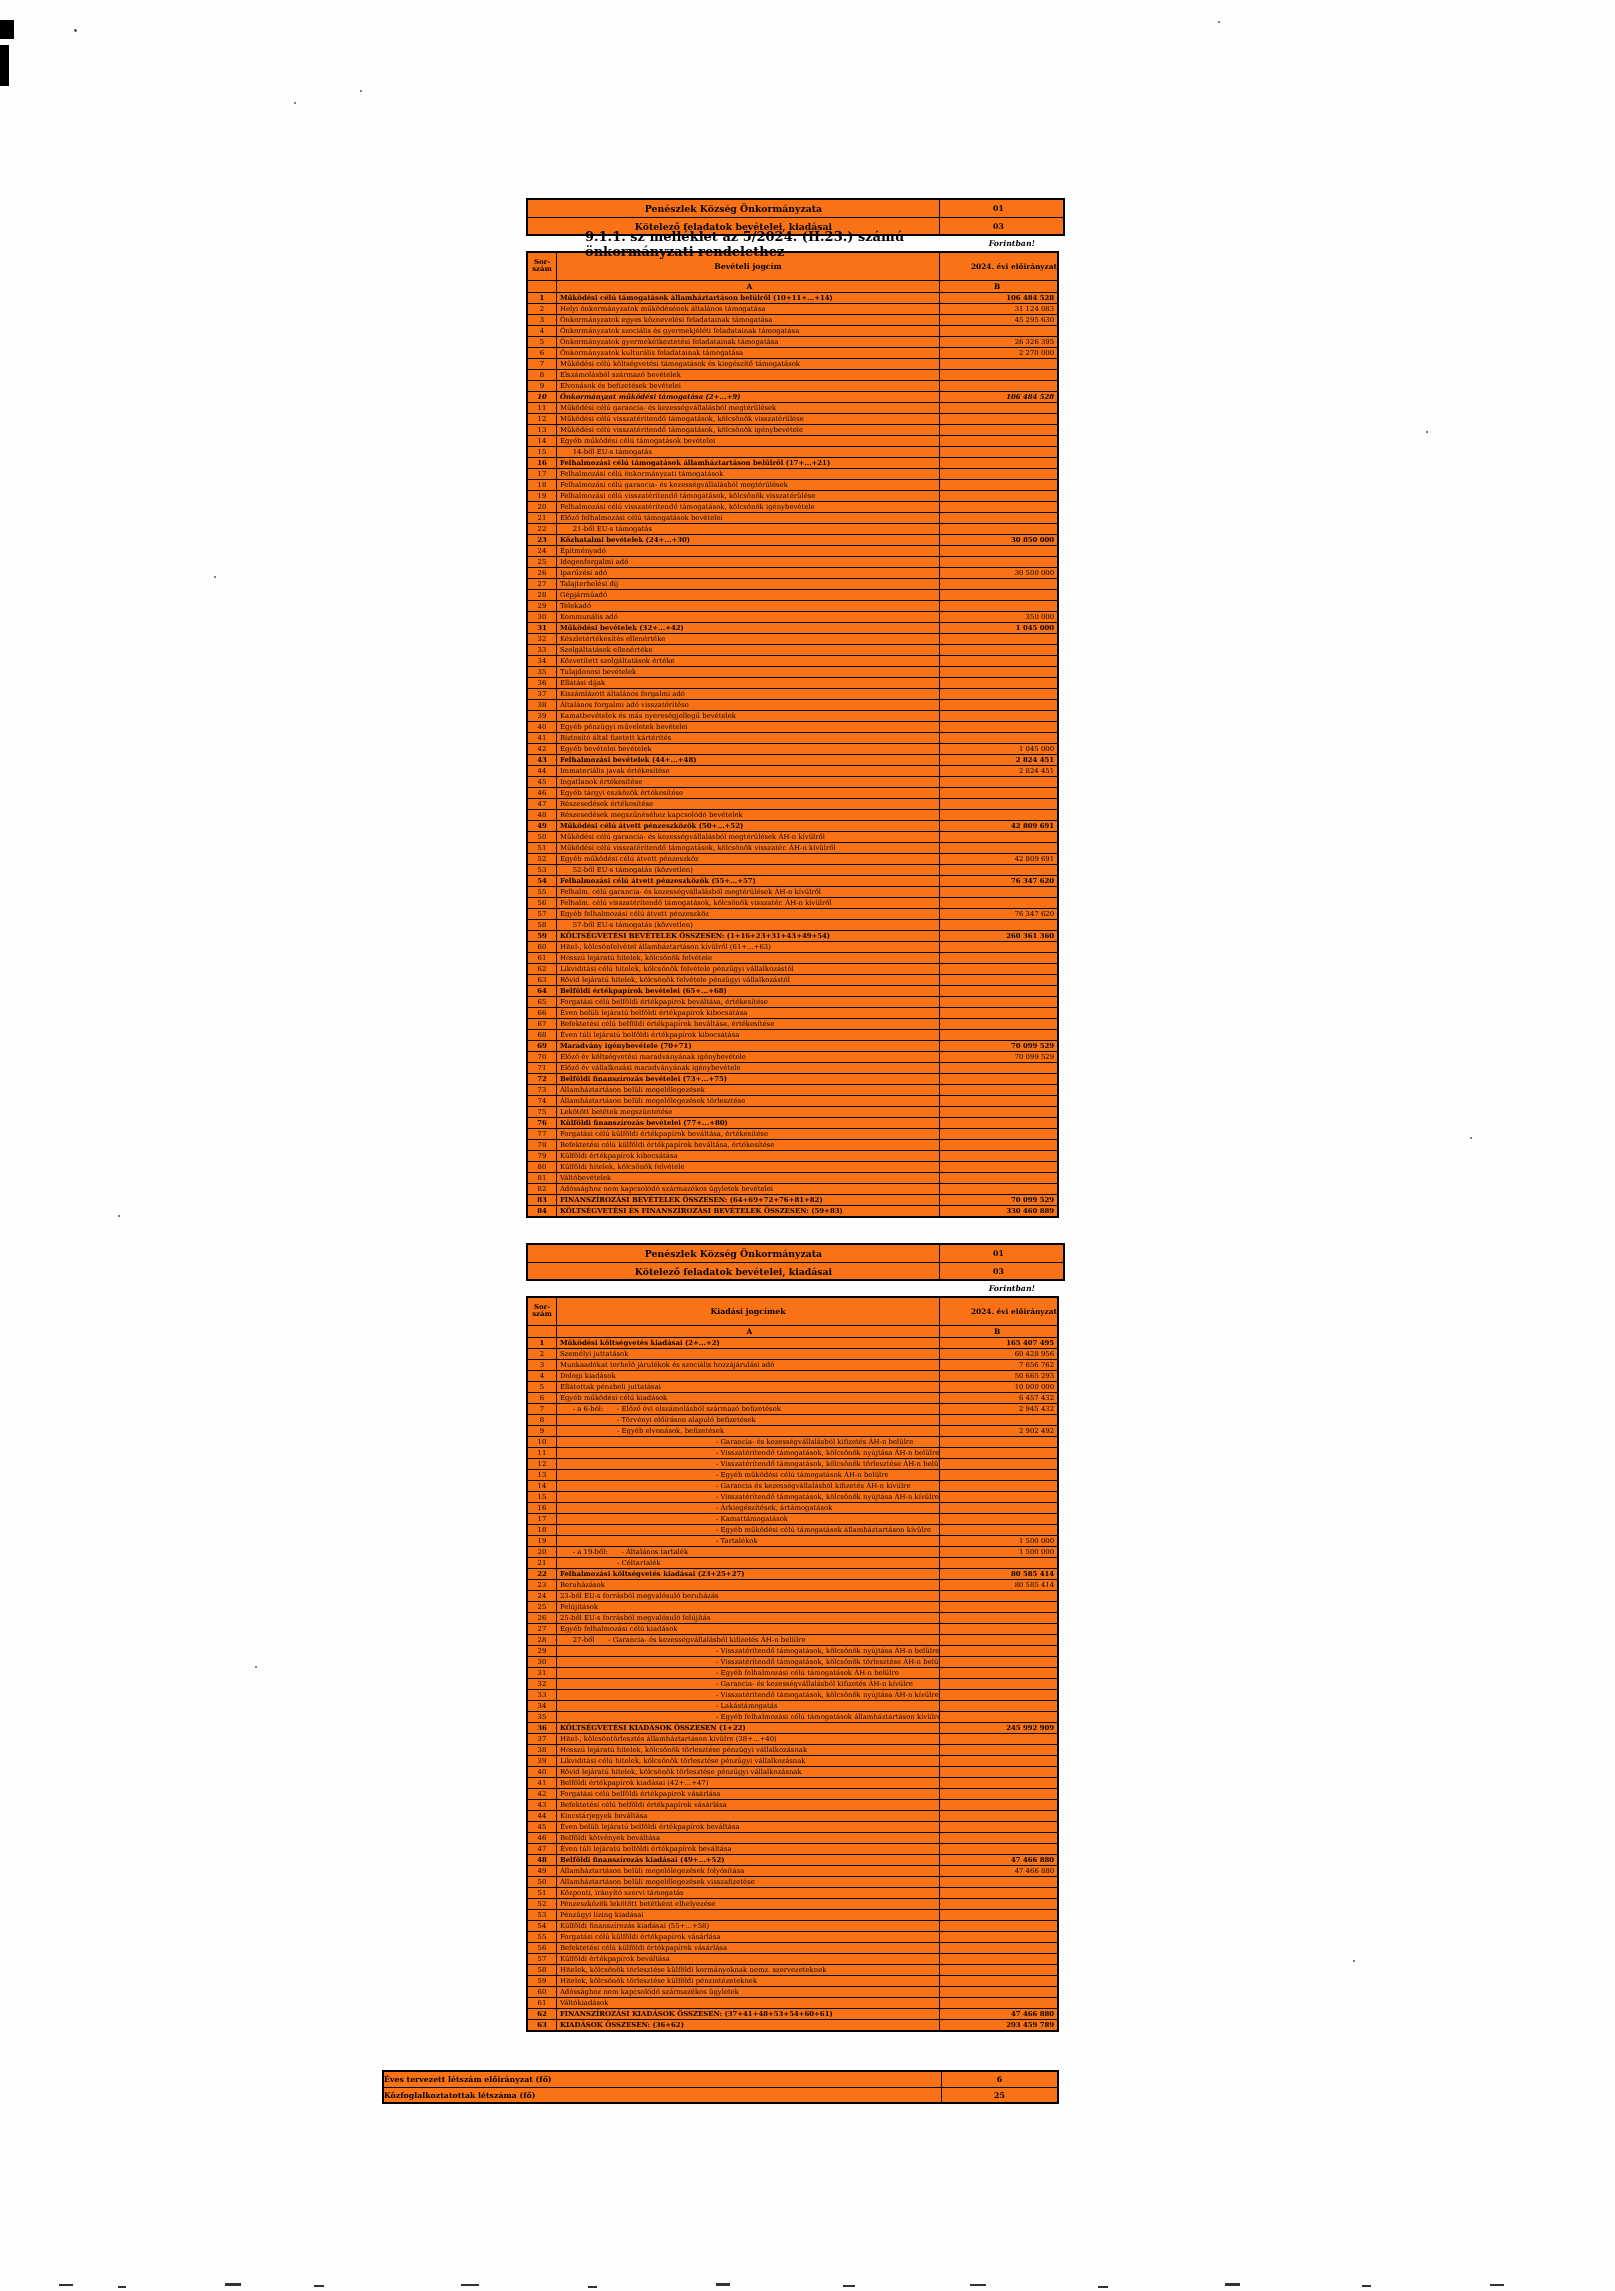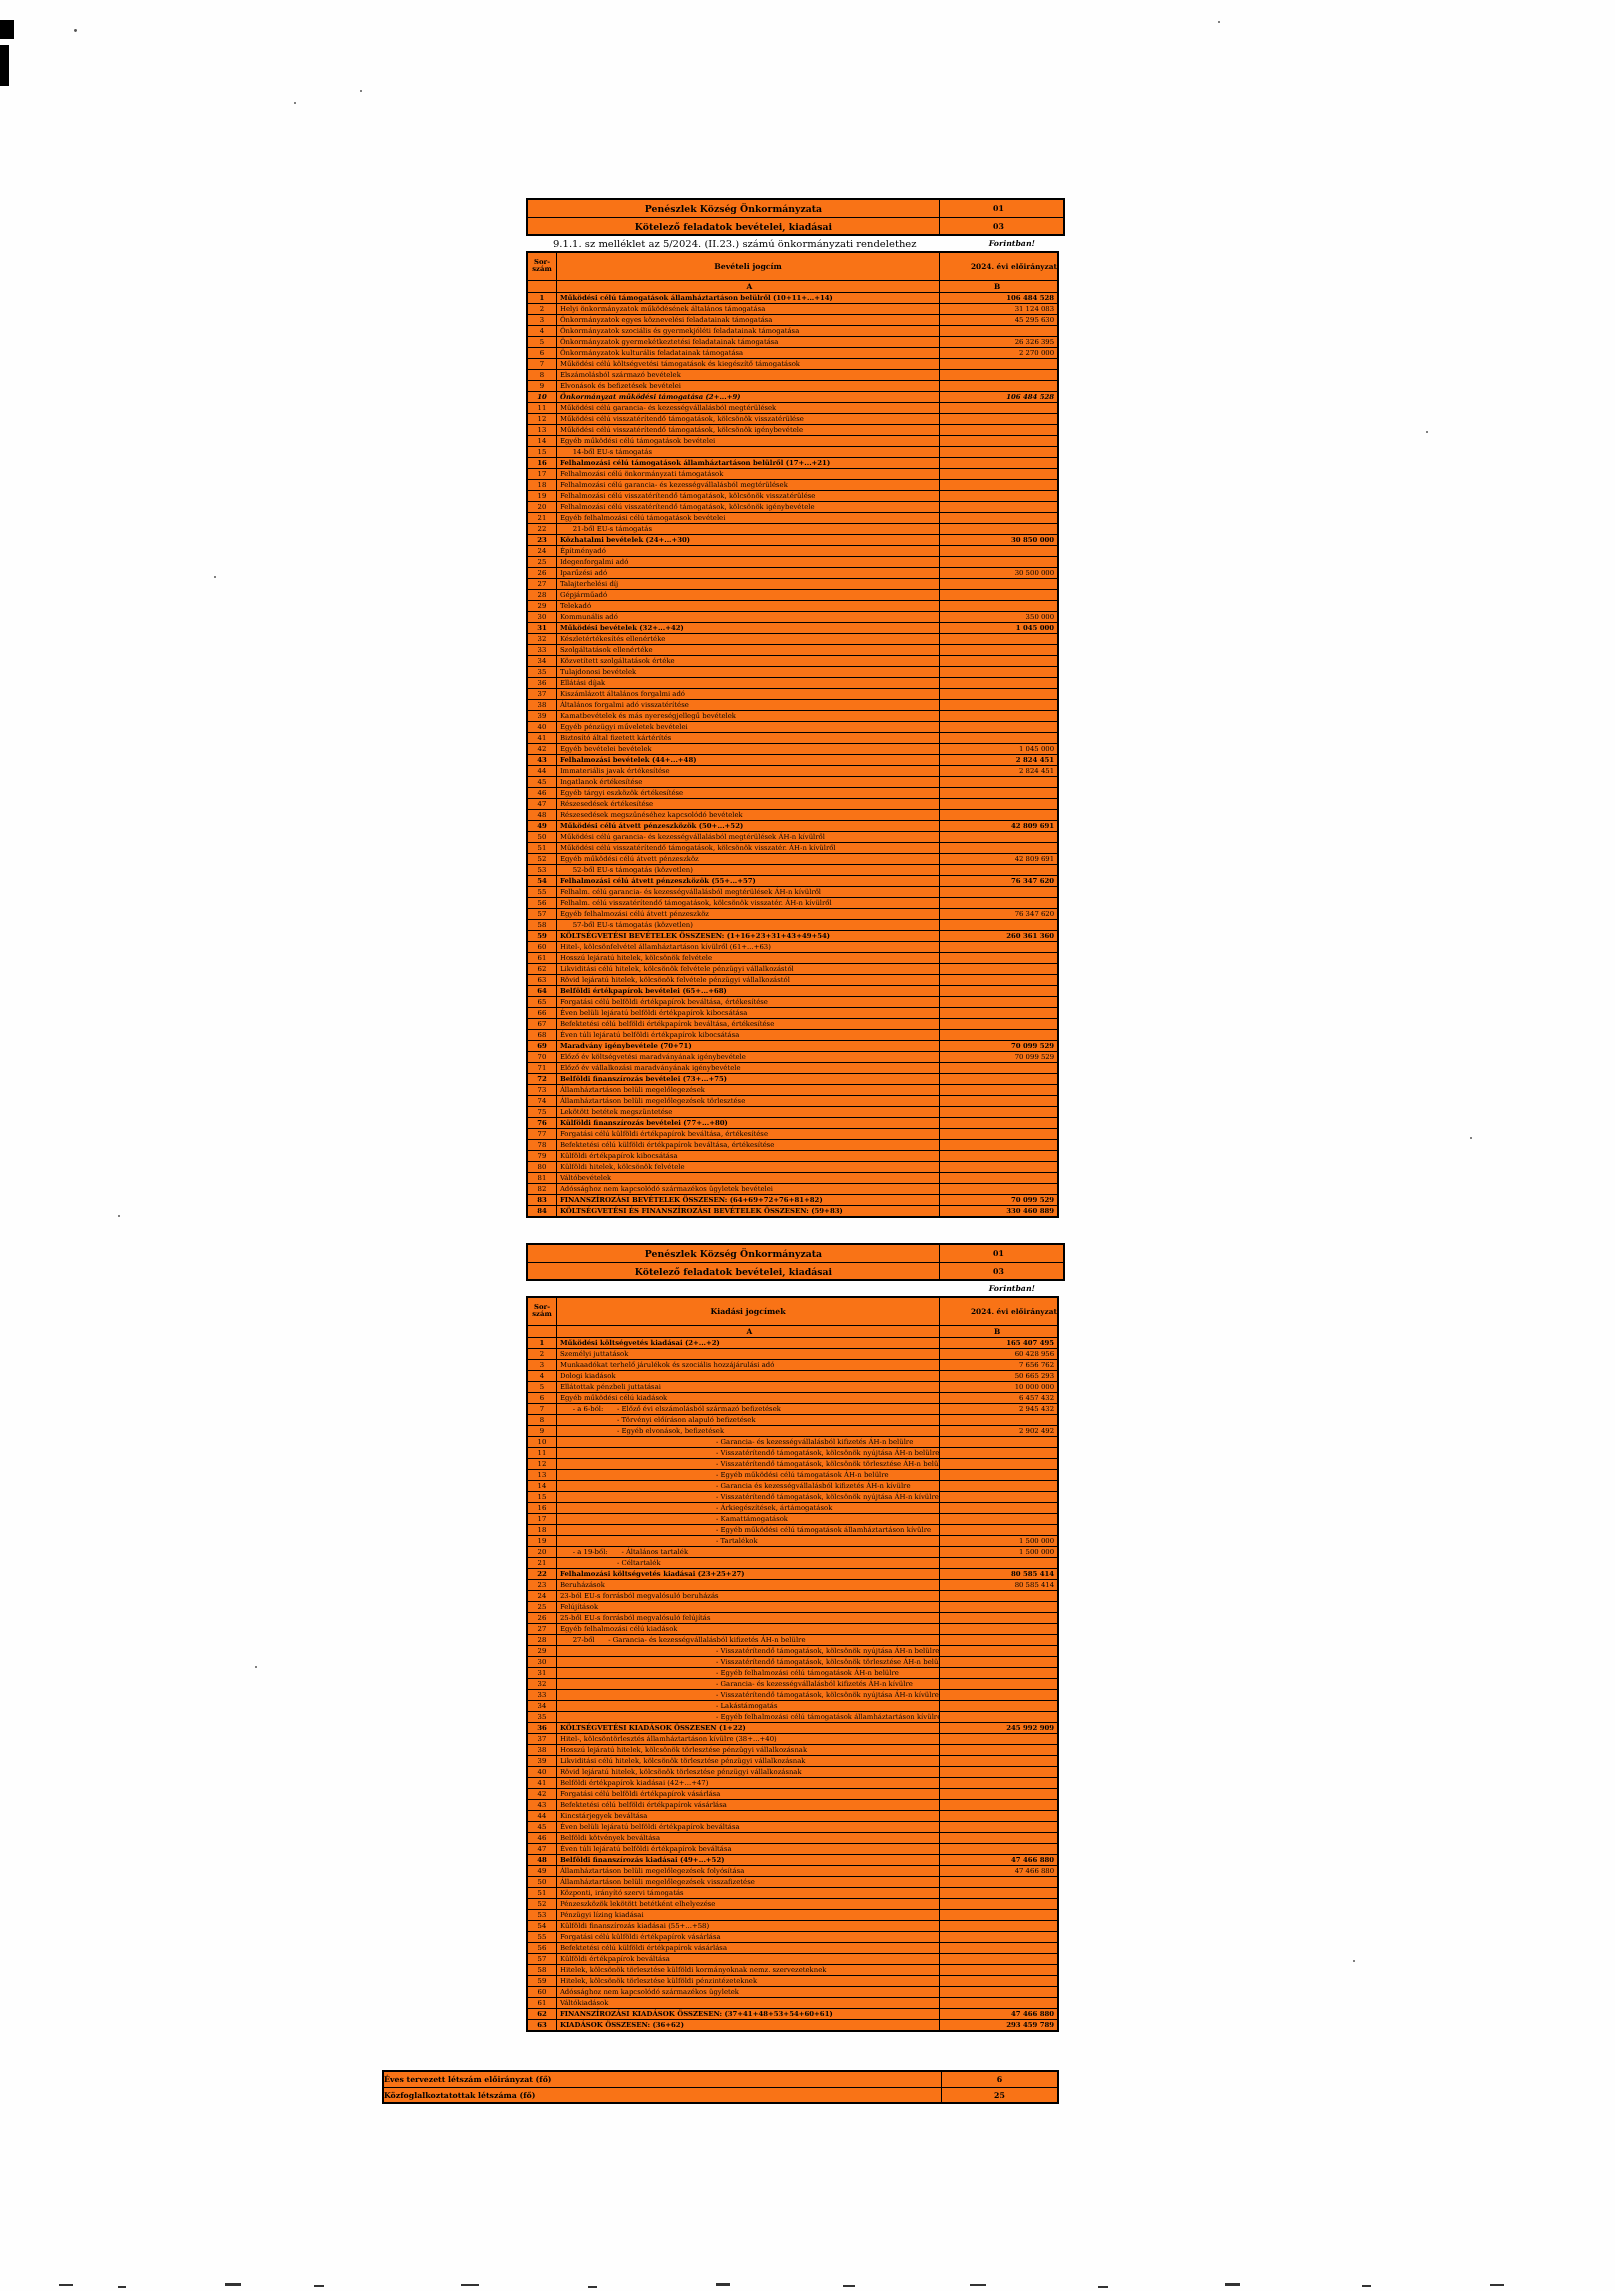--- a/index.html
+++ b/index.html
@@ -12,21 +12,21 @@
   .doc{position:absolute;left:526px;width:527px;}
   table{border-collapse:collapse;table-layout:fixed;width:527px;background:#f97316;}
   td{border:1px solid #000;overflow:hidden;white-space:nowrap;vertical-align:middle;padding:0;}
   .outer{border:2px solid #000;}
   
   .t-title td{height:16.7px;font-size:9.3px;font-weight:bold;text-align:center;}
   .t-title .code{width:117px;text-align:center;padding-right:5.9px;font-size:7.8px;}
   .t-title .ttl{width:411px;}
   
   .noteline{display:flex;justify-content:space-between;align-items:center;height:14.7px;width:527px;background:transparent;}
-  .noteline .nl{font-size:10px;font-weight:normal;margin-left:27px;}
+  .noteline .nl{font-size:13px;font-weight:bold;margin-left:59px;}
   .noteline .nr{font-size:7.8px;font-weight:bold;font-style:italic;margin-right:18px;}
   
   .hdr td{font-weight:bold;text-align:center;}
   .hdr .c-num{font-size:6.9px;line-height:7.8px;white-space:normal;}
   .hdr .c-label{font-size:7.8px;text-align:center;padding:0;}
   .hdr .c-val{font-size:7.4px;text-align:right;padding:0;}
   .hdr-main td{height:26.5px;}
   .hdr-ab td{height:11.8px;font-size:7.4px;font-weight:bold;text-align:center;}
   .c-num{width:28px;text-align:center;font-size:6.9px;}
   .c-label{width:382px;font-size:6.9px;padding-left:2.9px;}
@@ -206,21 +206,21 @@
     <td class="c-label"><span class="lab">Felhalmozási célú visszatérítendő támogatások, kölcsönök visszatérülése</span></td>
     <td class="c-val"></td>
   </tr>
         <tr class="r">
     <td class="c-num">20</td>
     <td class="c-label"><span class="lab">Felhalmozási célú visszatérítendő támogatások, kölcsönök igénybevétele</span></td>
     <td class="c-val"></td>
   </tr>
         <tr class="r">
     <td class="c-num">21</td>
-    <td class="c-label"><span class="lab">Egyéb felhalmozási célú támogatások bevételei</span></td>
+    <td class="c-label"><span class="lab">Előző felhalmozási célú támogatások bevételei</span></td>
     <td class="c-val"></td>
   </tr>
         <tr class="r">
     <td class="c-num">22</td>
     <td class="c-label ind1"><span class="lab">21-ből EU-s támogatás</span></td>
     <td class="c-val"></td>
   </tr>
         <tr class="r bold">
     <td class="c-num">23</td>
     <td class="c-label"><span class="lab">Közhatalmi bevételek (24+...+30)</span></td>

